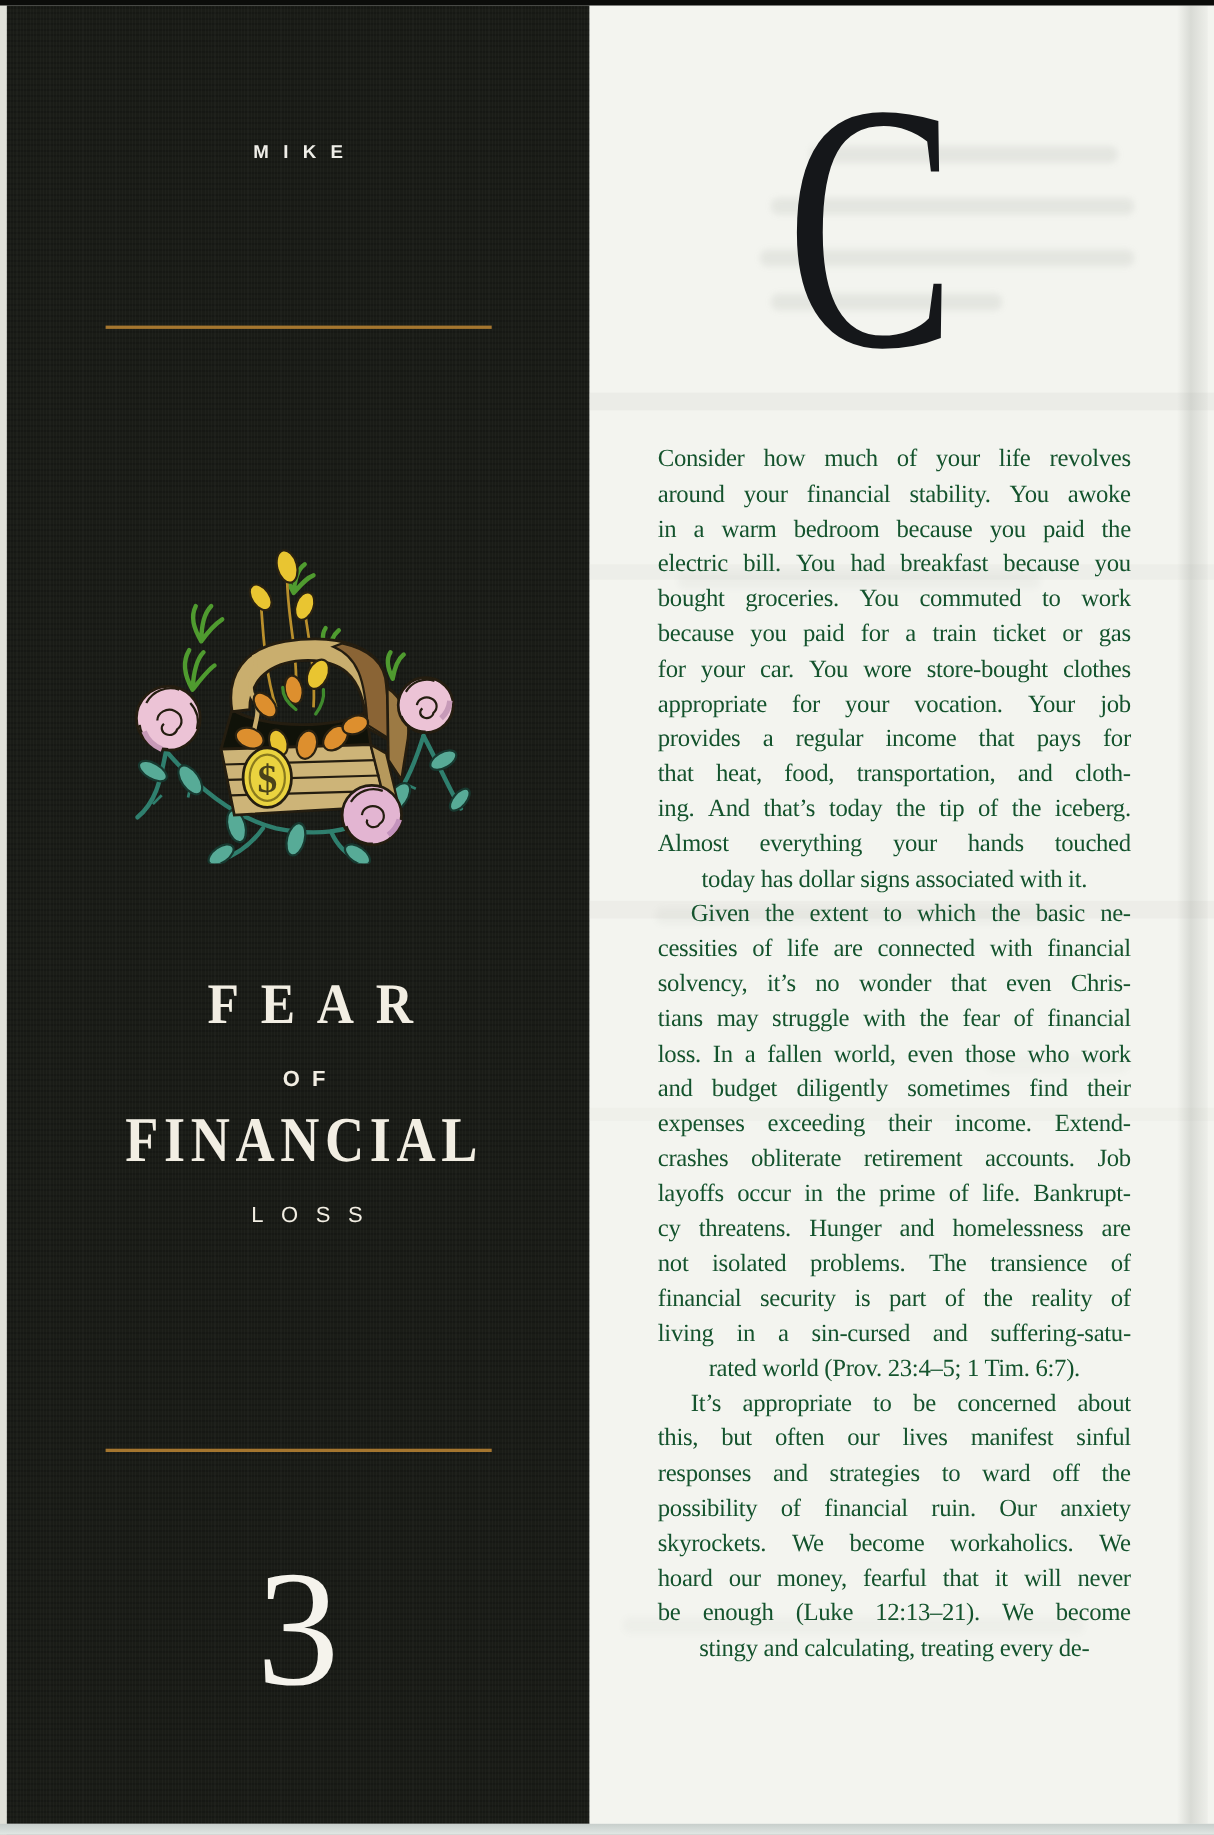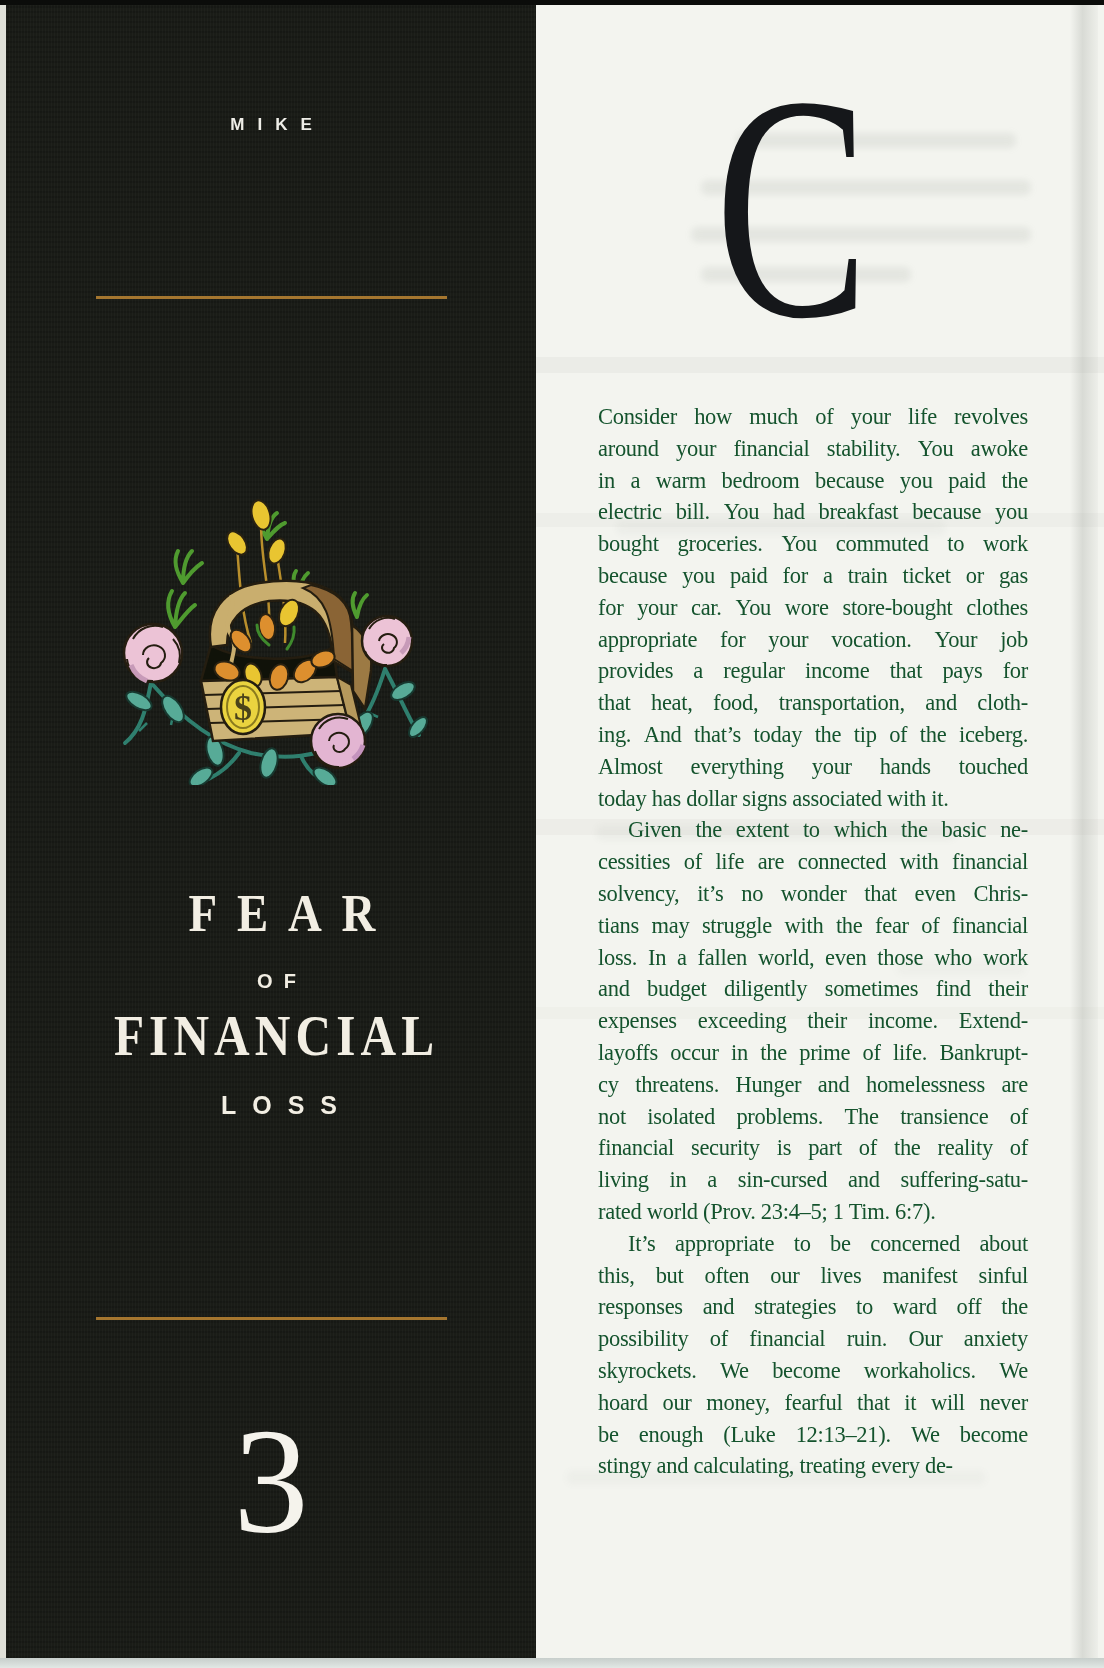--- a/index.html
+++ b/index.html
@@ -15,38 +15,38 @@
   .edge-left{position:absolute;left:0;top:0;width:6px;height:100%;background:#e0e1d9;z-index:8;}
 
   
   .cover{
     position:absolute;left:6px;top:5px;width:530px;height:1653px;
     background-color:#1a1c17;
     background-image:
       repeating-linear-gradient(90deg, rgba(255,255,255,.022) 0 1px, transparent 1px 3px),
       repeating-linear-gradient(0deg, rgba(0,0,0,.14) 0 2px, transparent 2px 5px);
   }
-  .author{position:absolute;top:107px;left:0;width:100%;text-align:center;
+  .author{position:absolute;top:121px;left:0;width:100%;text-align:center;
     font-family:"Liberation Sans", sans-serif;font-weight:bold;font-size:17px;
     line-height:26px;letter-spacing:13px;color:#efeee8;}
   .author div{padding-left:13px;}
   .gold-rule{position:absolute;left:90px;width:351px;height:3px;background:#a5762f;}
   .rule-top{top:291px;}
   .rule-bottom{top:1312px;}
 
   .title-line{position:absolute;left:0;width:100%;text-align:center;color:#f2eee3;}
   .t-fear{top:883px;font-size:52px;line-height:52px;font-weight:bold;
     letter-spacing:22px;transform:scaleX(.9);}
   .t-fear,.t-financial{font-family:"Liberation Serif",serif;padding-left:22px;}
   .t-of{top:966px;font-family:"Liberation Sans",sans-serif;font-weight:bold;
     font-size:20px;line-height:20px;letter-spacing:11px;padding-left:11px;}
   .t-financial{top:1002px;font-size:58px;line-height:58px;font-weight:bold;
     letter-spacing:6px;transform:scaleX(.85);padding-left:6px;}
-  .t-loss{top:1089px;font-family:"Liberation Sans",sans-serif;font-weight:bold;
-    font-size:25px;line-height:23px;letter-spacing:16px;padding-left:16px;}
+  .t-loss{top:1089px;font-family:"Liberation Sans",sans-serif;font-weight:normal;
+    font-size:20px;line-height:23px;letter-spacing:16px;padding-left:16px;}
   .chapter-num{position:absolute;top:1401px;left:0;width:100%;text-align:center;
     font-size:150px;line-height:150px;color:#f5f3ec;font-family:"Liberation Serif",serif;}
   .illus{position:absolute;left:113px;top:488px;width:312px;height:292px;}
 
   
   .page{
     position:absolute;left:536px;top:5px;width:568px;height:1653px;
     background:#f3f4ef;
   }
   .band{position:absolute;left:0;right:0;background:rgba(203,206,198,.20);}
@@ -58,21 +58,21 @@
     position:absolute;left:179px;top:42px;font-size:320px;line-height:320px;
     color:#15171a;transform:scaleX(.72);transform-origin:0 0;
     font-family:"Liberation Serif",serif;
   }
   .body{
     position:absolute;left:62px;top:396px;width:430px;
     font-size:22.5px;line-height:31.8px;letter-spacing:-.3px;color:#14532d;
   }
   .line{display:flex;justify-content:space-between;}
   .line span{white-space:pre;}
-  .line.last{display:block;}
+  .line.last{display:block;text-align:center;}
   .line.indent{padding-left:30px;}
 </style>
 </head>
 <body>
 
 <div class="scan">
 
   <div class="cover">
     <div class="author">
       <div>MIKE</div>
@@ -379,20 +379,27 @@
           <span>their</span>
         </div>
         <div class="line">
           <span>expenses</span>
           <span>exceeding</span>
           <span>their</span>
           <span>income.</span>
           <span>Extend-</span>
         </div>
         <div class="line">
+          <span>crashes</span>
+          <span>obliterate</span>
+          <span>retirement</span>
+          <span>accounts.</span>
+          <span>Job</span>
+        </div>
+        <div class="line">
           <span>layoffs</span>
           <span>occur</span>
           <span>in</span>
           <span>the</span>
           <span>prime</span>
           <span>of</span>
           <span>life.</span>
           <span>Bankrupt-</span>
         </div>
         <div class="line">

